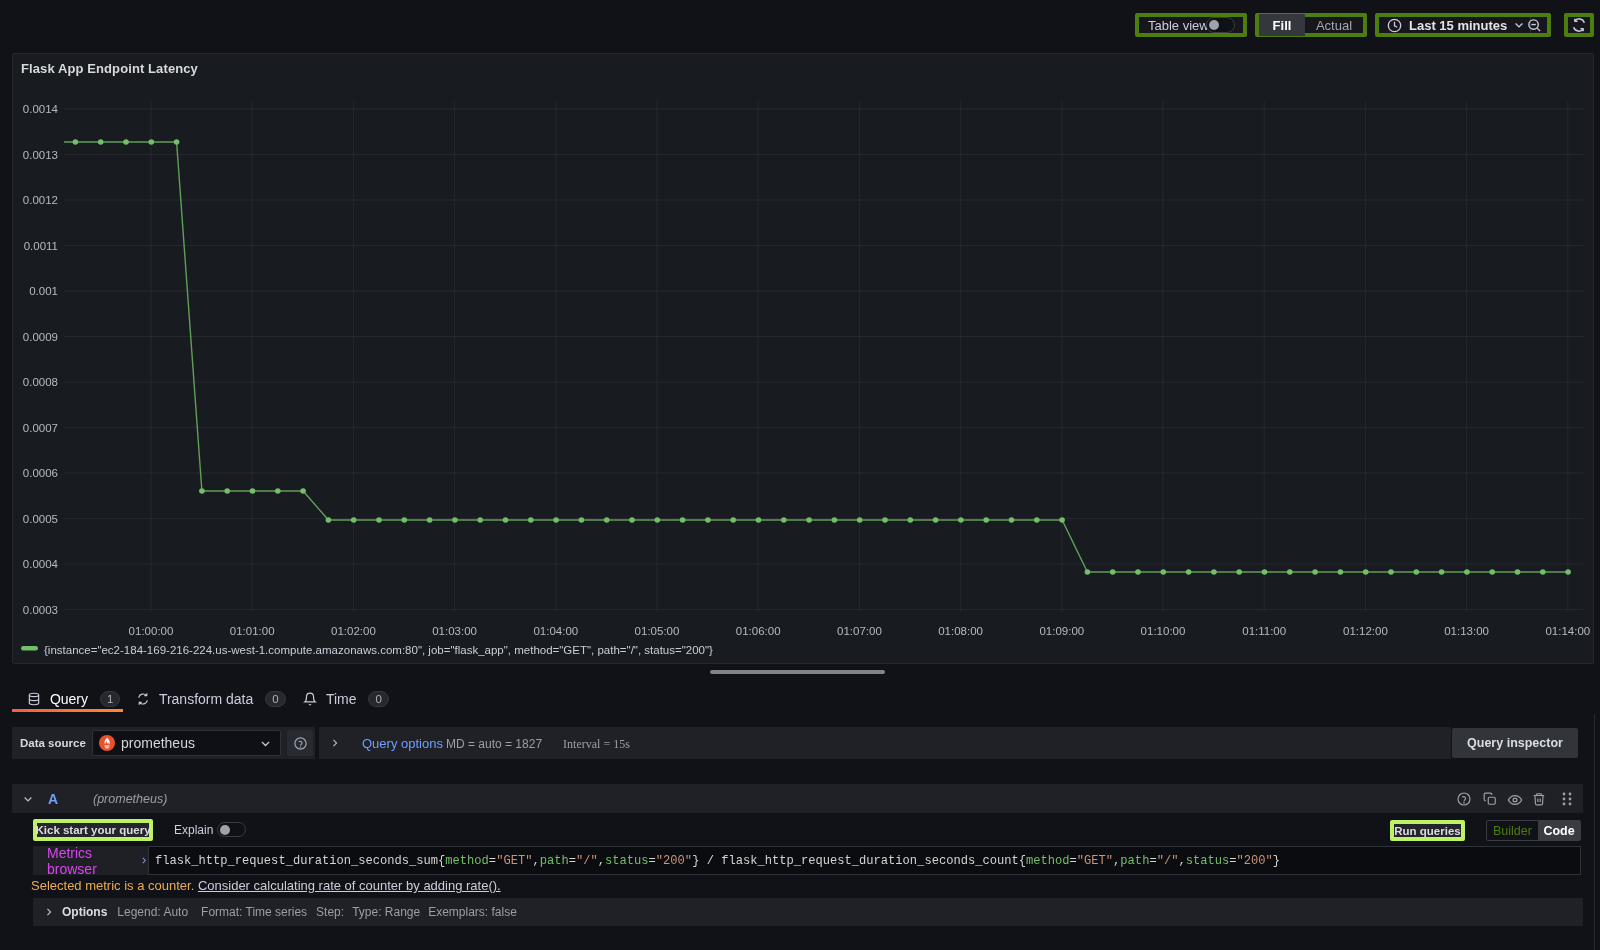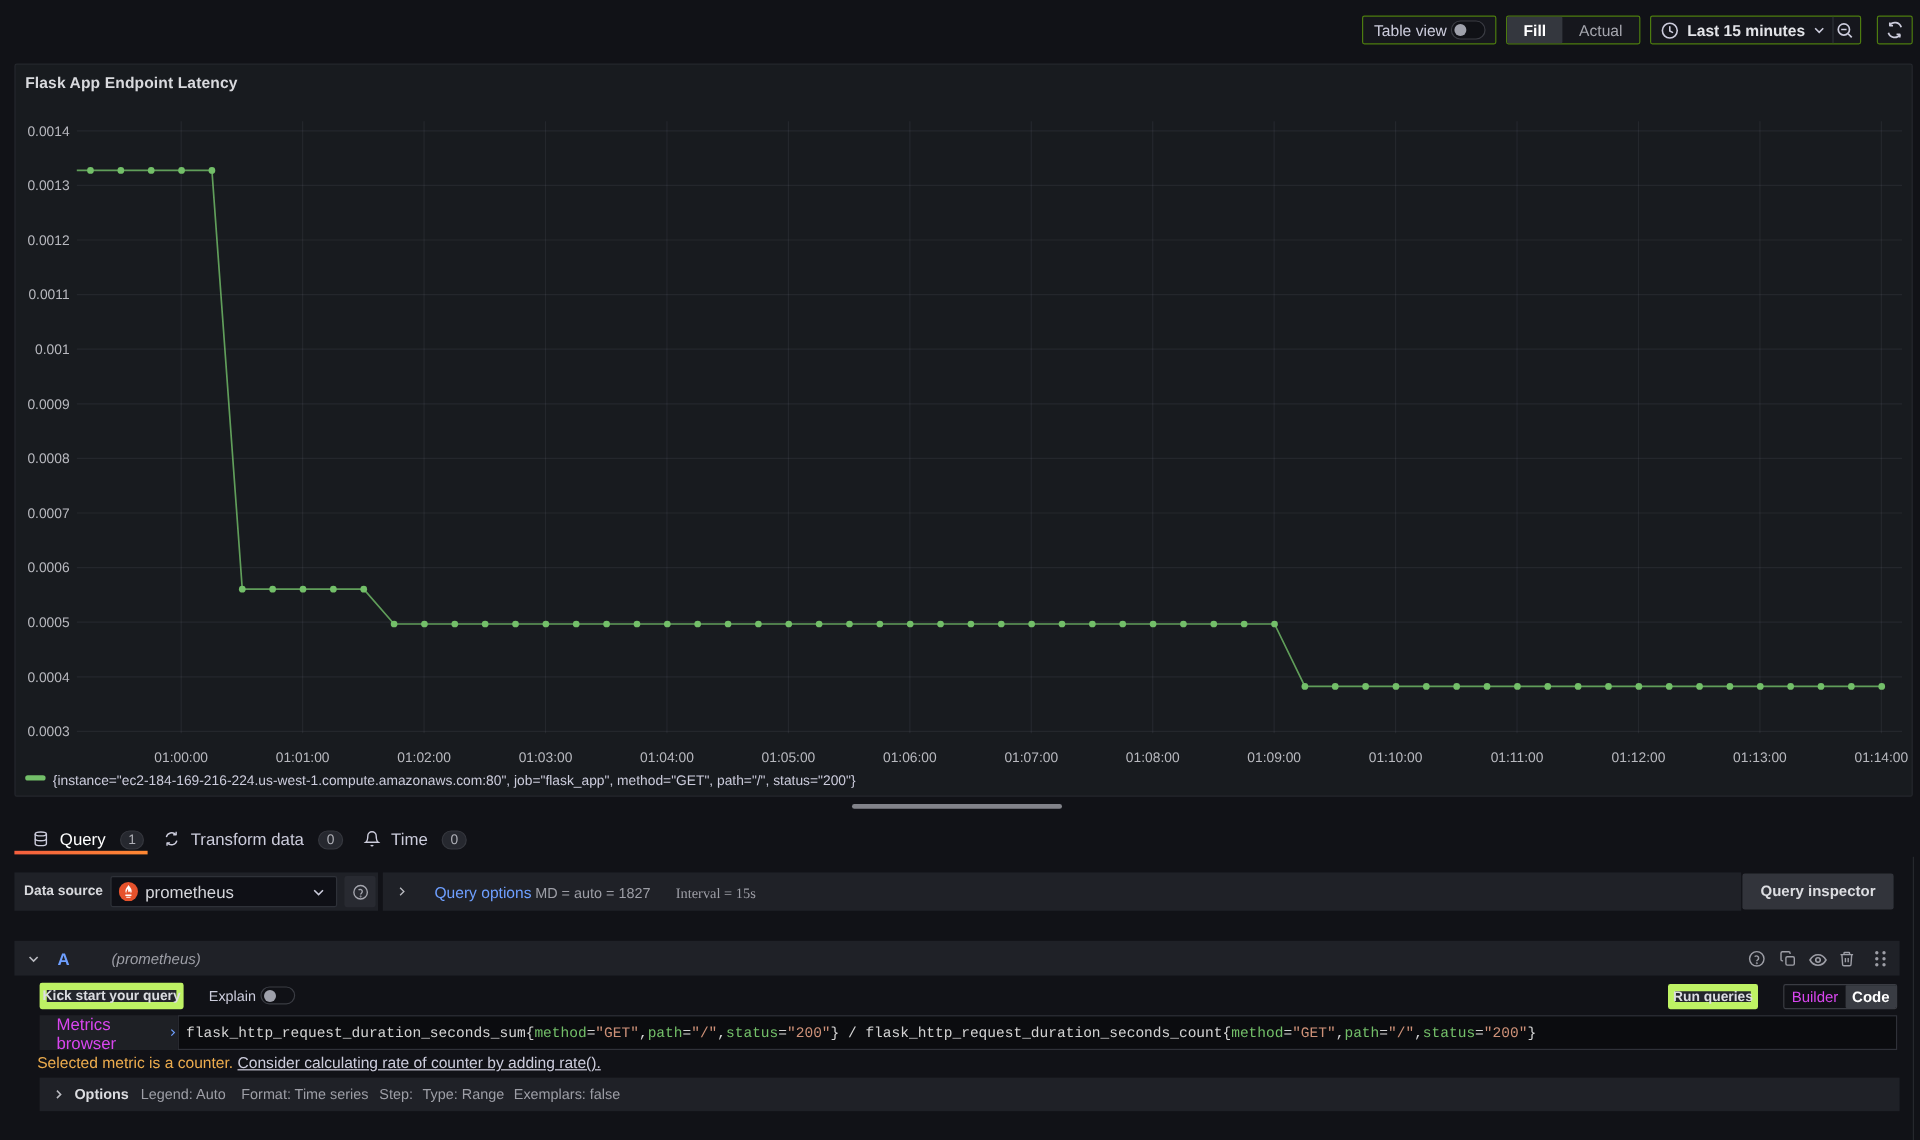--- a/index.html
+++ b/index.html
@@ -1,27 +1,27 @@
 <!DOCTYPE html>
 <html><head><meta charset="utf-8"><style>
 * { margin:0; padding:0; box-sizing:border-box; }
 html,body { width:1600px; height:950px; background:#111217; font-family:"Liberation Sans",sans-serif; overflow:hidden; position:relative; }
 .abs { position:absolute; }
 
-.tbtn { position:absolute; top:13px; height:24px; border:1px solid #4d7c0f; border-radius:2px; background:#16171d; display:flex; align-items:center; }
+.tbtn { position:absolute; top:13px; height:24px; border:4px solid #4d7c0f; border-radius:2px; background:#16171d; display:flex; align-items:center; }
 
 #panel { position:absolute; left:12px; top:53px; width:1582px; height:611px; background:#181b1f; border:1px solid #25272d; border-radius:2px; }
 #ptitle { position:absolute; left:8px; top:7px; font-size:13px; font-weight:700; color:#d8d9dd; letter-spacing:.1px; }
 svg text { font-family:"Liberation Sans",sans-serif; font-size:11.5px; fill:#b8b9bf; }
 
 .tab { position:absolute; top:690px; font-size:14px; color:#ccccdc; }
 .badge { display:inline-block; height:16px; padding:0 6px; background:#26282f; border:1px solid #35373e; border-radius:9px; font-size:11.5px; line-height:15px; color:#aeafb6; vertical-align:1px; }
 
 .rowbg { position:absolute; background:#1f2127; }
-.btn { position:absolute; background:#24262c; border:6px solid #bef264; border-radius:2px; color:#dcddE1; font-size:11.5px; font-weight:700; white-space:nowrap; display:flex; align-items:center; justify-content:center; }
+.btn { position:absolute; background:#24262c; border:4px solid #bef264; border-radius:2px; color:#dcddE1; font-size:11.5px; font-weight:700; white-space:nowrap; display:flex; align-items:center; justify-content:center; }
 .gray { color:#9d9ea6; }
 </style></head><body>
 
 
 <div class="tbtn" style="left:1135px; width:112px;">
   <span style="font-size:13px;color:#ccccdc;margin-left:9px;">Table view</span>
   <span style="position:absolute;right:8px;width:29px;height:16px;background:#101116;border:1px solid #3a3c43;border-radius:9px;">
       <span style="position:absolute;left:2px;top:2px;width:10px;height:10px;border-radius:50%;background:#9fa1ab;"></span>
     </span>
 </div>
@@ -286,21 +286,21 @@
 </g>
 
 
 <div class="btn" style="left:33px;top:819px;width:120px;height:22px;">Kick start your query</div>
 <div class="abs" style="left:174px;top:823px;font-size:12px;color:#ccccdc;">Explain</div>
 <span class="abs" style="left:217px;top:822px;width:29px;height:15px;background:#101116;border:1px solid #3a3c43;border-radius:8px;">
     <span style="position:absolute;left:2px;top:1.8px;width:10px;height:10px;border-radius:50%;background:#9fa1ab;"></span>
   </span>
 <div class="btn" style="left:1390px;top:820px;width:75px;height:21px;">Run queries</div>
 <div class="abs" style="left:1486px;top:820px;width:95px;height:21px;border:1px solid #3a3c43;border-radius:2px;display:flex;align-items:center;">
-  <span style="flex:1;text-align:center;font-size:12.5px;color:#d946ef;">Builder</span>
+  <span style="flex:1;text-align:center;font-size:12.5px;color:#4d7c0f;">Builder</span>
   <span style="width:42px;height:19px;background:#393c43;border-radius:1px;display:flex;align-items:center;justify-content:center;font-size:12.5px;font-weight:700;color:#fff;">Code</span>
 </div>
 
 
 <div class="abs" style="left:33px;top:846px;width:115px;height:29px;background:#1e2025;display:flex;align-items:center;">
   <span style="margin-left:14px;font-size:14px;font-weight:500;color:#d946ef;">Metrics browser</span>
   <svg width="9" height="9" viewBox="0 0 16 16" style="margin-left:4px;" fill="none" stroke="#6e9fff" stroke-width="2">
       <path d="M5.5 3l5 5-5 5"></path>
     </svg>
 </div>

